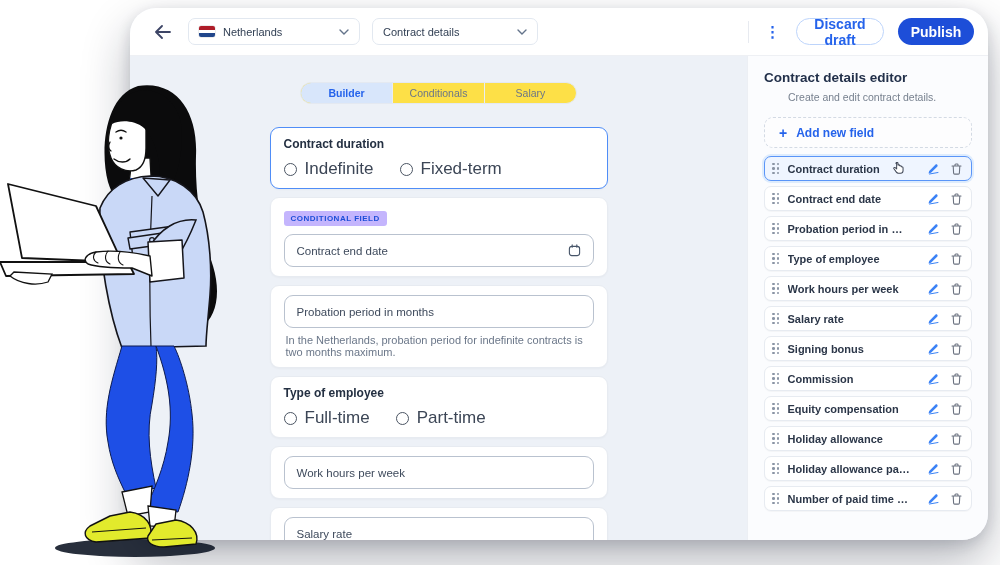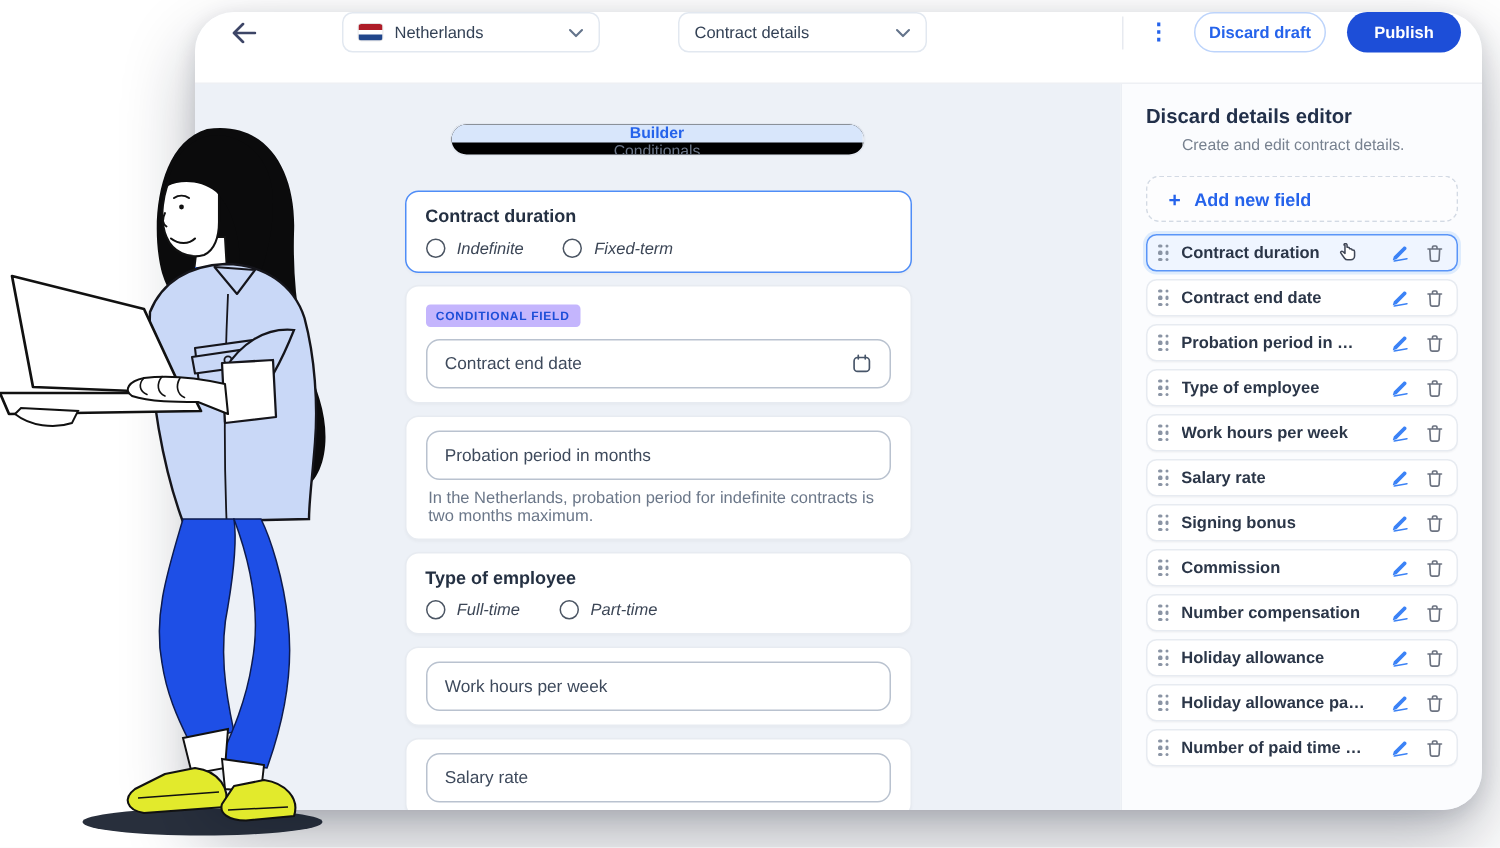--- a/index.html
+++ b/index.html
@@ -7,61 +7,61 @@
               font-family:"Liberation Sans", sans-serif; }
   .stage { position:relative; width:1000px; height:565px; background:#fff; }
 
   
   .app-window { position:absolute; left:130px; top:8px; width:858px; height:532px;
     background:#edf1f7; border-radius:26px; overflow:hidden;
     box-shadow:0 22px 48px rgba(15,23,42,.30), 0 4px 14px rgba(15,23,42,.14); }
 
   
   .topbar { position:absolute; left:0; top:0; right:0; height:48px; background:#fff;
-    border-bottom:1px solid #eef0f4; display:flex; align-items:flex-start; padding:0 14px 0 18px; z-index:2;gap:40px; }
+    border-bottom:1px solid #eef0f4; display:flex; align-items:center; padding:0 14px 0 18px; z-index:2; }
   .back-btn { width:28px; height:28px; display:flex; align-items:center; justify-content:center;
     cursor:pointer; margin-right:12px; }
   .select-box { height:27px; border:1px solid #e2e8f0; border-radius:7px; background:#fff;
     display:flex; align-items:center; padding:0 10px; gap:8px; font-size:11px; color:#334155; cursor:pointer; }
   .select-box .grow { flex:1; }
   .country-select { width:172px; margin-right:12px; }
   .template-select { width:166px; }
   .flag { width:16px; height:11px; border-radius:2px; overflow:hidden; display:flex; flex-direction:column;
     box-shadow:0 0 0 .5px rgba(0,0,0,.15); }
   .flag i { flex:1; display:block; }
   .flag .r { background:#AE1C28; } .flag .w { background:#fff; } .flag .b { background:#21468B; }
   .topbar-right { margin-left:auto; display:flex; align-items:center; gap:14px; }
   .vdivider { width:1px; height:22px; background:#e7eaf0; }
   .kebab { color:#2563eb; font-size:15px; font-weight:bold; line-height:1; cursor:pointer; padding:4px 2px; letter-spacing:0; }
   .btn { height:27px; border-radius:14px; display:flex; align-items:center; justify-content:center;
-    font-size:11px; font-weight:bold; cursor:pointer; }
+    font-size:14px; font-weight:bold; cursor:pointer; }
   .btn-outline { width:88px; border:1px solid #bdd4fb; color:#2563eb; background:#fff; }
   .btn-primary { width:76px; background:#1d4ed8; color:#fff; border:none; }
 
   
   .window-body { position:absolute; top:48px; left:0; right:0; bottom:0; display:flex; }
   .main-area { flex:1; position:relative; padding-top:26px; }
   .sidebar { width:241px; background:#fbfcfe; border-left:1px solid #eceff4; padding:14px 16px 0 16px; }
 
   
   .tabstrip { width:277px; margin:0 auto 23px auto; display:flex; height:22px;
-    background:#000000; border:1px solid #e4e9f1; border-radius:11px; overflow:hidden;flex-direction:column; }
+    background:#fde047; border:1px solid #e4e9f1; border-radius:11px; overflow:hidden; }
   .tab { flex:1; display:flex; align-items:center; justify-content:center; font-size:10.5px;
     color:#6b7688; cursor:pointer; border-right:1px solid #e9edf3; }
   .tab:last-child { border-right:none; }
   .tab.active { background:#d8e6fb; color:#2563eb; font-weight:bold; }
 
   
   .form-col { width:338px; margin:0 auto; display:flex; flex-direction:column; gap:8px; }
   .card { background:#fff; border:1px solid #e7ebf1; border-radius:9px; padding:9px 13px;
     box-shadow:0 1px 2px rgba(15,23,42,.03); }
   .card.selected { border:1.5px solid #4f8df7; }
   .card-label { font-size:12px; font-weight:bold; color:#243042; margin-bottom:8px; }
   .radio-row { display:flex; align-items:center; gap:26px; }
-  .radio { display:flex; align-items:center; gap:8px; font-size:11px; color:#3c4656; cursor:pointer;font-style:italic; }
+  .radio { display:flex; align-items:center; gap:8px; font-size:17px; color:#3c4656; cursor:pointer; }
   .radio .dot { width:13px; height:13px; border:1.5px solid #4b5563; border-radius:50%; background:#fff; flex:none; }
   .badge { display:inline-block; background:#c4b5fd; color:#1d4ed8; font-size:8px; font-weight:bold;
     letter-spacing:.5px; padding:3px 7px; border-radius:3px; margin-bottom:8px; }
   .input-box { height:33px; border:1px solid #b9c2cf; border-radius:9px; display:flex; align-items:center;
     padding:0 12px; font-size:11.5px; color:#3e4a5c; background:#fff; cursor:text; }
   .input-box .grow { flex:1; }
   .helper { font-size:11px; color:#6b7789; margin-top:6px; padding-left:2px; }
   .select-card .input-box { cursor:pointer; }
 
   
@@ -198,21 +198,21 @@
             <div class="input-box">
               <span class="grow">Salary rate</span>
 
             </div>
           </div>
 
         </div>
       </div>
 
       <div class="sidebar">
-        <div class="sb-title">Discard details editor</div>
+        <div class="sb-title">Contract details editor</div>
         <div class="sb-sub">Create and edit contract details.</div>
 
         <div class="add-field">
           <span class="plus">+</span>
           <span>Add new field</span>
         </div>
 
         <div class="field-list">
   <div class="field-row selected">
     <span class="drag-dots">
@@ -435,21 +435,21 @@
 
   <div class="field-row">
     <span class="drag-dots">
                 <i></i>
                 <i></i>
                 <i></i>
                 <i></i>
                 <i></i>
                 <i></i>
               </span>
-    <span class="row-label">Number compensation</span>
+    <span class="row-label">Equity compensation</span>
 
     <span class="row-spacer"></span>
     <span class="row-icons">
       <span class="icon-btn">
         <svg width="12" height="12" viewBox="0 0 12 12">
           <path d="M1.5 10.5 L2.2 8 L8.6 1.6 C9 1.2 9.7 1.2 10.1 1.6 L10.4 1.9 C10.8 2.3 10.8 3 10.4 3.4 L4 9.8 Z" fill="#3b82f6"></path>
           <path d="M2.5 11 L11 9.5" stroke="#3b82f6" stroke-width="1" stroke-linecap="round"></path>
         </svg>
       </span>
       <span class="icon-btn">

